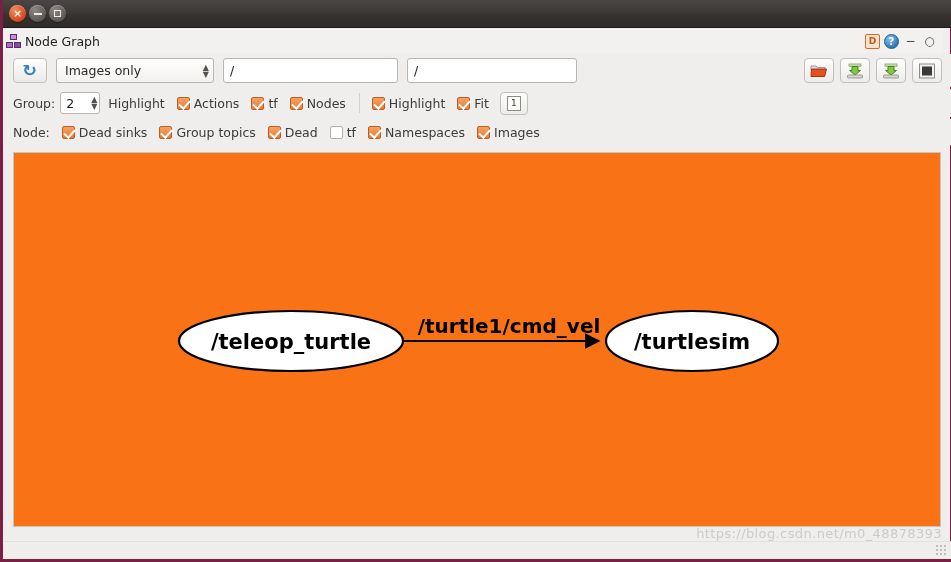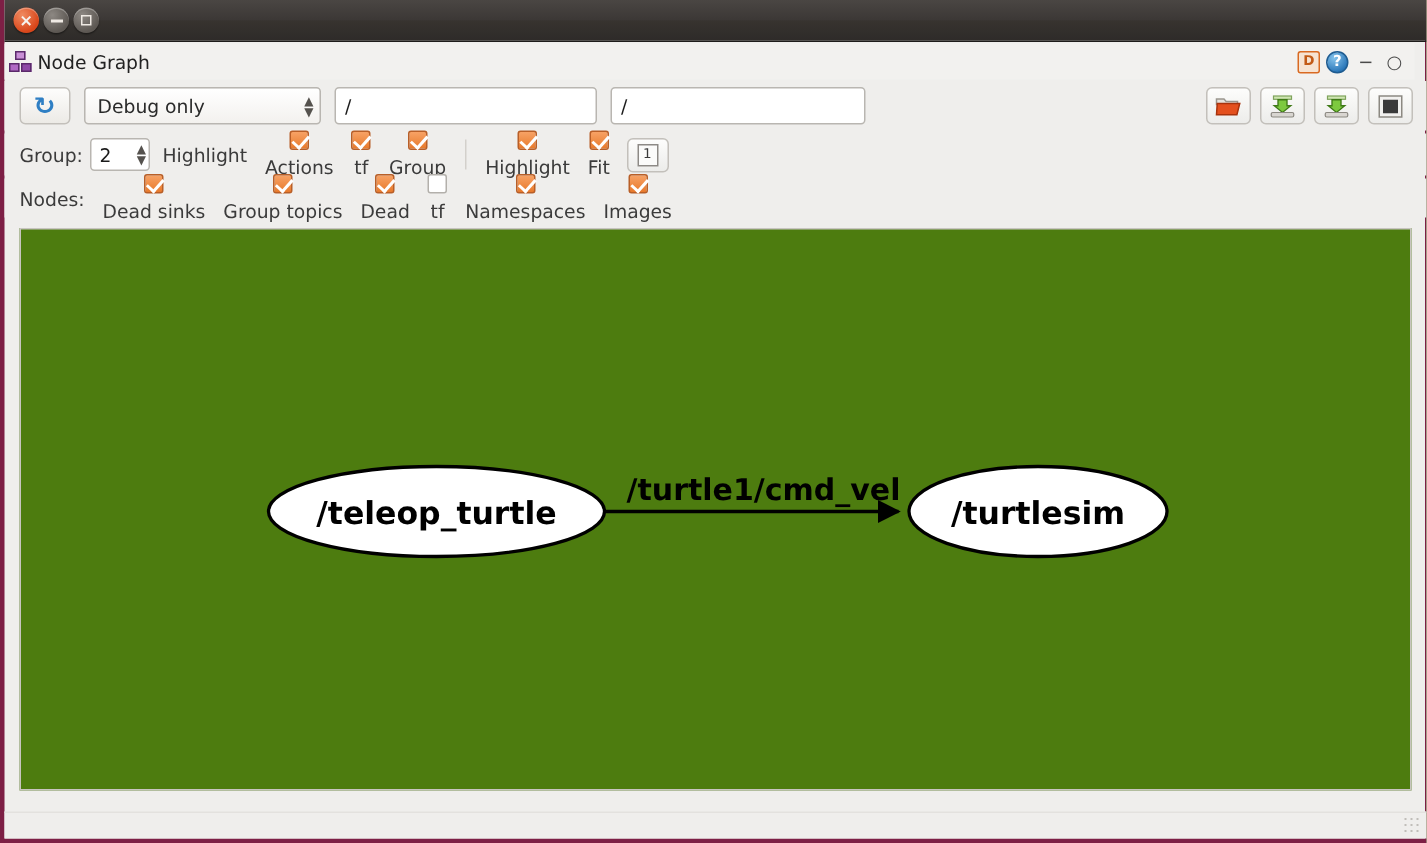--- a/index.html
+++ b/index.html
@@ -162,21 +162,21 @@
     border: 1px solid #b9b6b1; border-radius: 3px;
     background: #ffffff;
     display: flex; align-items: center;
     padding: 0 2px 0 5px;
     font-size: 12.5px; color: #1a1a1a;
     margin-right: 8px;
     cursor: text;
   }
   .spinbox .v { flex: 1; }
 
-  .cbwrap { display: flex; align-items: center; gap: 4px; margin-left: 12px; cursor: pointer; white-space: nowrap; flex-direction: column; }
+  .cbwrap { display: flex; align-items: center; gap: 4px; margin-left: 12px; cursor: pointer; white-space: nowrap; }
   .cb {
     width: 13px; height: 13px; border-radius: 2px;
     border: 1px solid #b85f28;
     background: linear-gradient(to bottom, #f7a265, #e87a2c);
     position: relative; flex: none;
   }
   .cb::after {
     content: "";
     position: absolute; left: 3px; top: 0px;
     width: 5px; height: 9px;
@@ -203,21 +203,21 @@
     display: flex; align-items: center; justify-content: center;
     font-size: 9px; color: #3a3a3a; background: #fbfbfa;
   }
 
   
   .canvas-wrap {
     position: absolute;
     left: 10px; top: 152px;
     width: 928px; height: 375px;
     border: 1px solid #c8c5c0;
-    background: #4d7c0f;
+    background: #f97316;
     overflow: hidden;
   }
   .canvas-wrap svg { display: block; }
 
   .node-text {
     font-family: "DejaVu Sans", "Liberation Sans", sans-serif;
     font-size: 21px;
     font-weight: 600;
     fill: #000000;
   }
@@ -285,21 +285,21 @@
       <div class="hdr-ic close2">○</div>
     </div>
   </div>
 
   <div class="tb tb1">
     <div class="tool-btn">
       <span class="refresh-glyph">↻</span>
     </div>
 
     <div class="combo">
-      <span class="lbl">Debug only</span>
+      <span class="lbl">Images only</span>
       <span class="spin-arrows">
           <i>▲</i>
           <i>▼</i>
         </span>
     </div>
 
     <div class="txtfield txt-a">
       <span class="slash">/</span>
     </div>
 
@@ -359,42 +359,42 @@
       <span class="lbl-plain">Actions</span>
     </div>
 
     <div class="cbwrap">
       <span class="cb"></span>
       <span class="lbl-plain">tf</span>
     </div>
 
     <div class="cbwrap">
       <span class="cb"></span>
-      <span class="lbl-plain">Group</span>
+      <span class="lbl-plain">Nodes</span>
     </div>
 
     <div class="vsep"></div>
 
     <div class="cbwrap">
       <span class="cb"></span>
       <span class="lbl-plain">Highlight</span>
     </div>
 
     <div class="cbwrap">
       <span class="cb"></span>
       <span class="lbl-plain">Fit</span>
     </div>
 
     <div class="zoom1-btn">
       <span class="zoom1-inner">1</span>
     </div>
   </div>
 
   <div class="tb tb3">
-    <span class="lbl-plain">Nodes:</span>
+    <span class="lbl-plain">Node:</span>
 
     <div class="cbwrap">
       <span class="cb"></span>
       <span class="lbl-plain">Dead sinks</span>
     </div>
 
     <div class="cbwrap">
       <span class="cb"></span>
       <span class="lbl-plain">Group topics</span>
     </div>
@@ -433,17 +433,18 @@
       <text class="edge-text" x="495" y="180" text-anchor="middle">/turtle1/cmd_vel</text>
 
       <ellipse cx="277" cy="188" rx="112" ry="30" fill="#ffffff" stroke="#000000" stroke-width="2.2"></ellipse>
       <text class="node-text" x="277" y="196" text-anchor="middle">/teleop_turtle</text>
 
       <ellipse cx="678" cy="188" rx="86" ry="30" fill="#ffffff" stroke="#000000" stroke-width="2.2"></ellipse>
       <text class="node-text" x="678" y="196" text-anchor="middle">/turtlesim</text>
     </svg>
   </div>
 
+  <div class="watermark">https://blog.csdn.net/m0_48878393</div>
   <div class="statusbar">
     <div class="grip"></div>
   </div>
 
 </div>
 
 </body></html>

